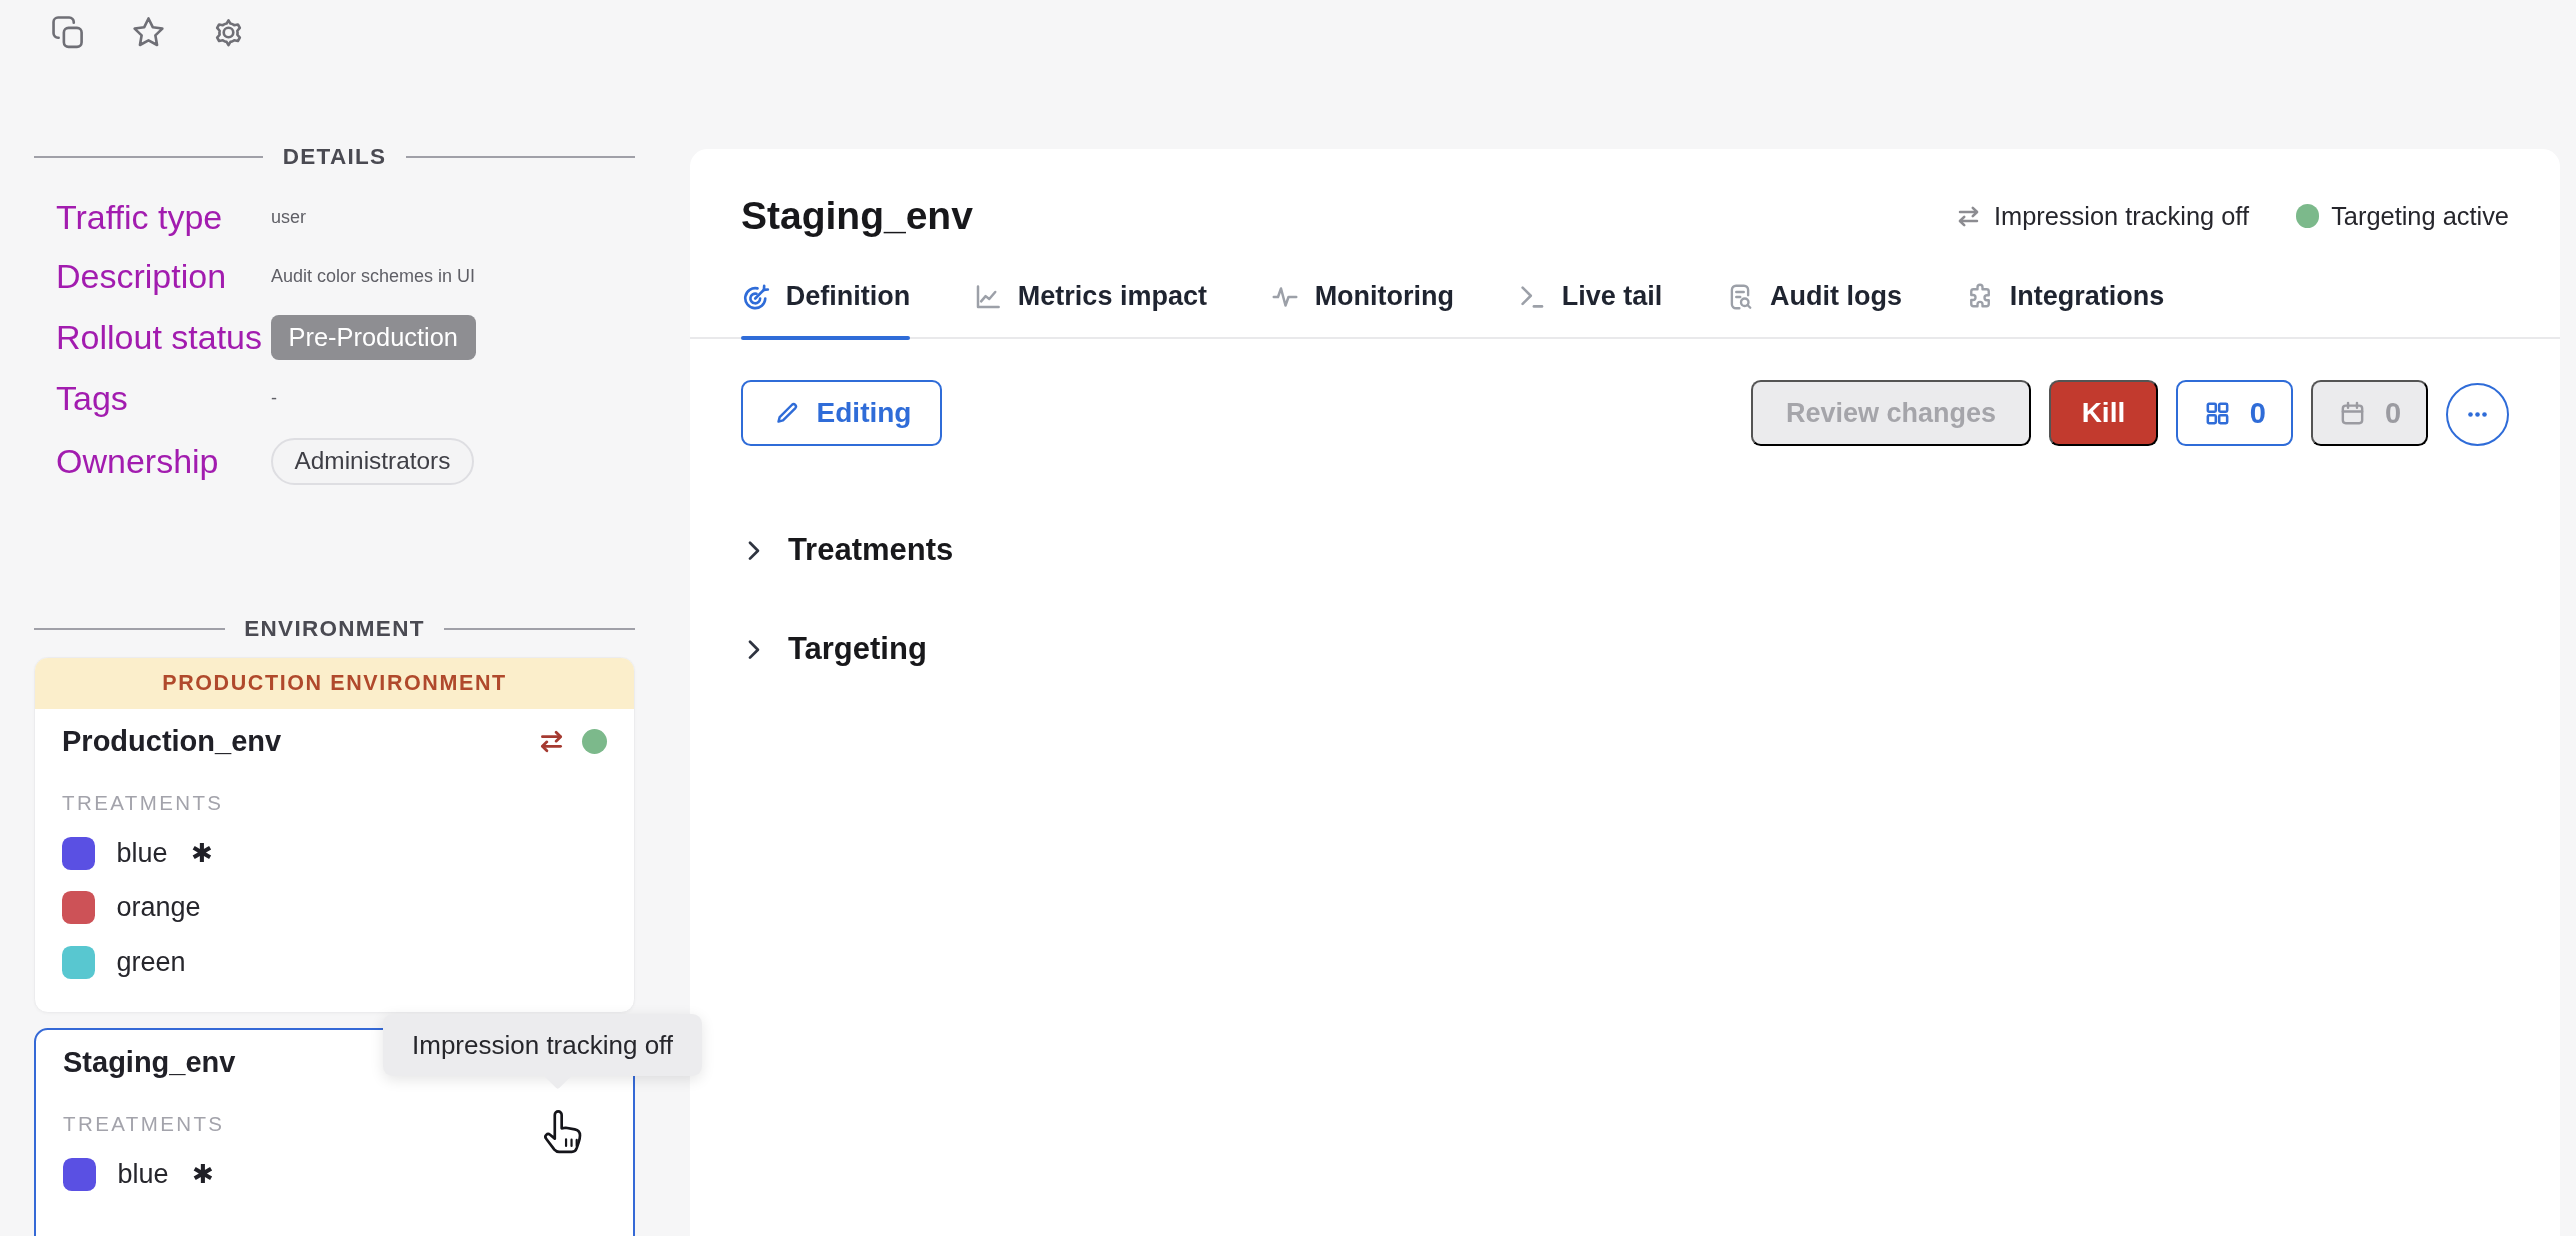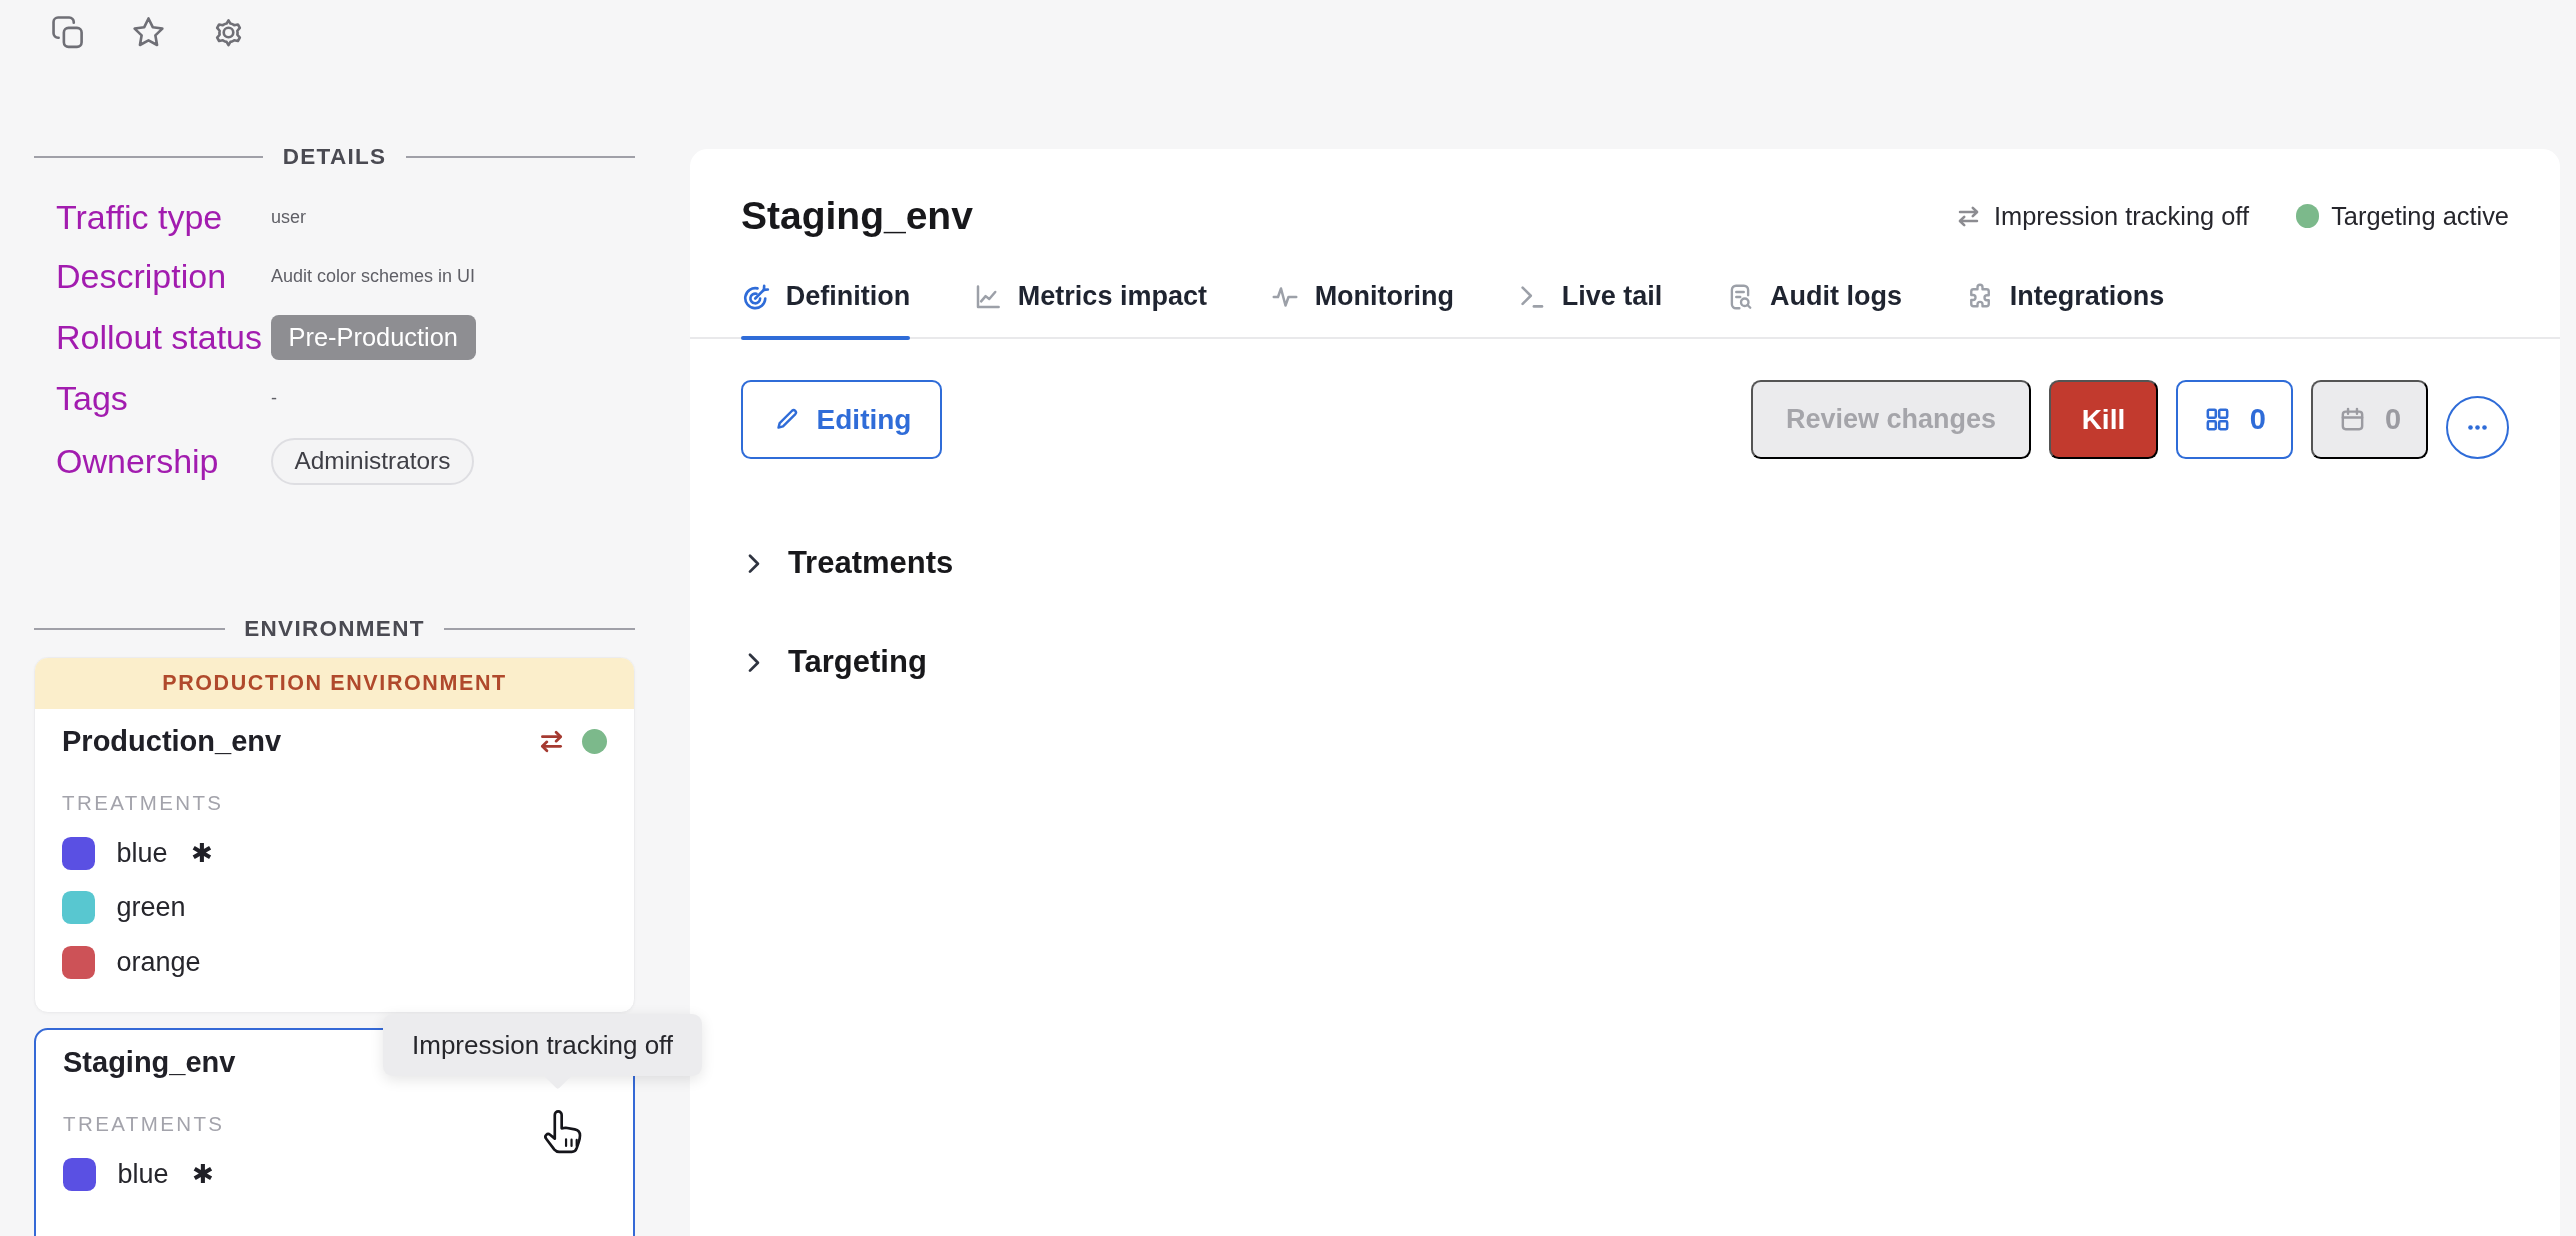--- a/index.html
+++ b/index.html
@@ -73,21 +73,21 @@
   .tab-bar { margin:43px -51px 0; padding:0 51px; border-bottom:2px solid #e9e9eb;
     display:flex; align-items:flex-end; gap:63px; }
   .tab { position:relative; display:flex; align-items:center; gap:14.7px; padding-bottom:25.4px; cursor:pointer; }
   .tab-label { font-size:27px; font-weight:700; color:#1f2430; }
   .tab-icon { width:30px; height:30px; color:#9ca0a8; }
   .tab.active .tab-icon { color:#2f6cd8; }
   .tab.active::after { content:""; position:absolute; left:0; right:0; bottom:-2.9px; height:3.9px;
     border-radius:2px; background:#2f6cd8; }
 
   .toolbar { margin-top:41px; display:flex; align-items:center; justify-content:space-between; }
-  .btn { display:inline-flex; align-items:center; justify-content:center; height:79px;
+  .btn { display:inline-flex; align-items:center; justify-content:center; height:66px;
     border-radius:9.8px; font-weight:700; cursor:pointer; }
   .btn-editing { border:2px solid #2f6cd8; background:#fff; color:#2f6cd8; font-size:28px;
     padding:0 29px; gap:15.6px; }
   .toolbar-right { display:flex; align-items:flex-end; gap:17.6px; }
   .btn-review { background:#ebebed; color:#a5a5aa; font-size:27px; padding:0 33px; }
   .btn-kill { background:#c23a2e; color:#fff; font-size:28px; padding:0 31px; }
   .btn-grid { border:2px solid #2f6cd8; background:#fff; color:#2f6cd8; font-size:29px; padding:0 25.4px; gap:17.6px; }
   .btn-cal { background:#ebebed; color:#9b9ba1; font-size:29px; font-weight:600; padding:0 25.4px; gap:17.6px; }
   .btn-more { width:63px; height:63px; border-radius:50%; border:2px solid #2f6cd8; background:#fff; color:#2f6cd8; }
   .btn .icon { width:29px; height:29px; }
@@ -168,26 +168,26 @@
         <span class="green-dot"></span>
       </span>
     </div>
     <div class="treatments-label">TREATMENTS</div>
     <div class="treatment-row">
       <span class="swatch" style="background-color: rgb(90, 80, 227);"></span>
       <span class="t-name">blue</span>
       <span class="t-default">✱</span>
     </div>
     <div class="treatment-row">
+      <span class="swatch" style="background-color: rgb(205, 82, 87);"></span>
+      <span class="t-name">orange</span>
+    </div>
+    <div class="treatment-row">
       <span class="swatch" style="background-color: rgb(88, 199, 208);"></span>
       <span class="t-name">green</span>
-    </div>
-    <div class="treatment-row">
-      <span class="swatch" style="background-color: rgb(205, 82, 87);"></span>
-      <span class="t-name">orange</span>
     </div>
   </div>
 </div>
 
 <div class="env-card staging-card">
   <div class="env-body">
     <div class="env-title-row">
       <span class="env-name">Staging_env</span>
       <span class="env-status-icons">
         <span class="icon swap-icon swap-gray">

